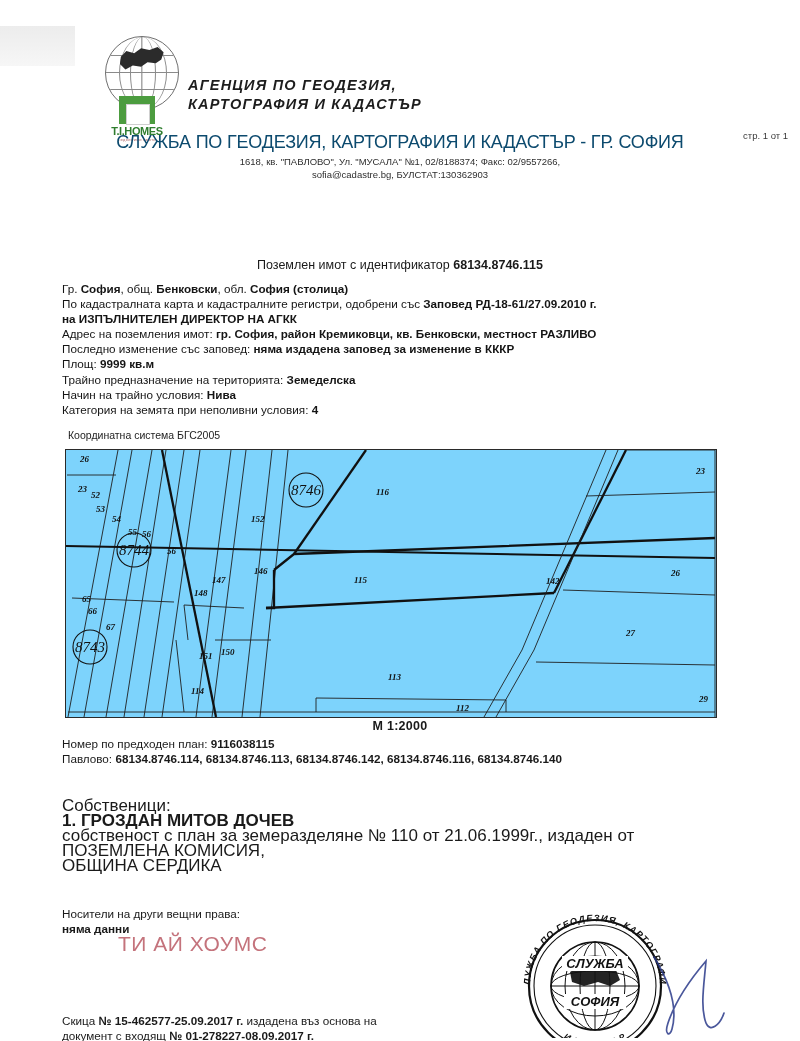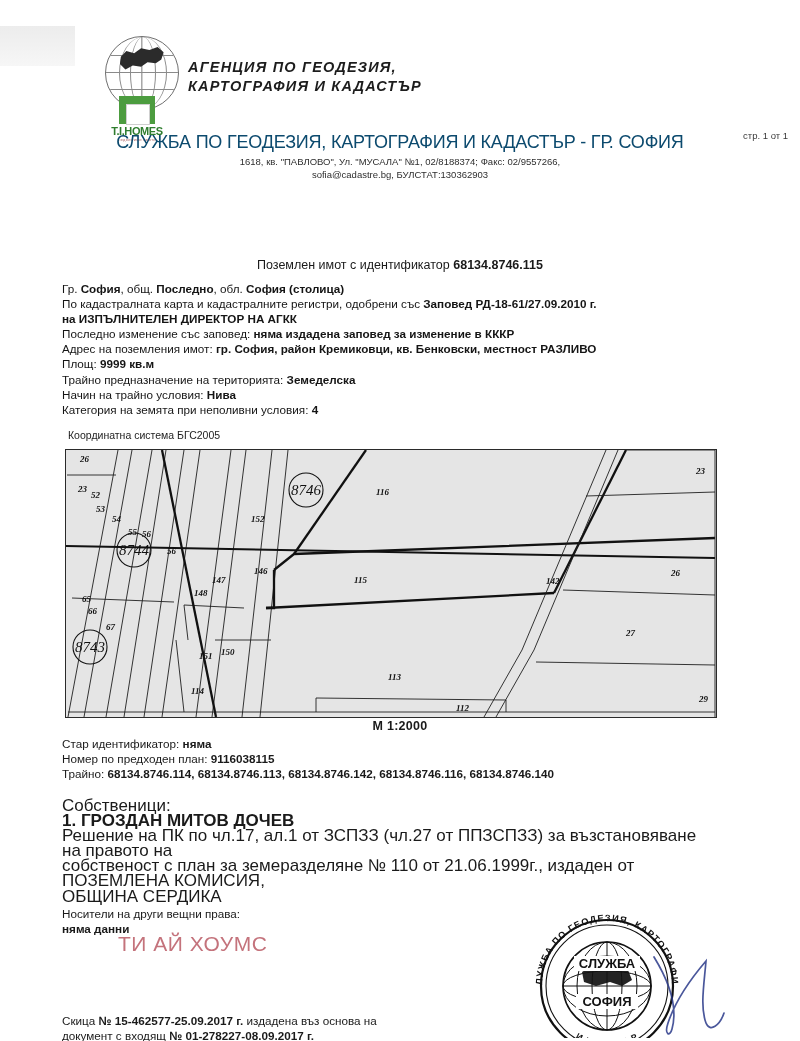--- a/index.html
+++ b/index.html
@@ -38,21 +38,21 @@
     position:absolute;left:44px;top:10px;width:46px;height:28px;background:#2b2b2b;
     clip-path:polygon(4% 38%,16% 18%,33% 26%,48% 8%,66% 14%,84% 4%,97% 22%,92% 48%,80% 62%,62% 58%,48% 74%,30% 70%,14% 84%,2% 64%);
   }
   .tihomes{position:absolute;left:34px;top:60px;width:56px;text-align:center;}
   .tih-box{width:36px;height:28px;margin:0 auto;background:#4c9c3f;position:relative;}
   .tih-box:after{content:"";position:absolute;left:7px;top:8px;width:22px;height:19px;background:#fff;border:1px solid #cfcfcf;}
   .tih-name{font-size:11px;font-weight:bold;color:#2f7d2f;letter-spacing:-0.4px;margin-top:1px;}
   .tih-sub{font-size:4px;color:#b06b6b;letter-spacing:0.3px;}
   .smudge{position:absolute;left:-5px;top:26px;width:80px;height:40px;background:linear-gradient(180deg,#e9e9e9,#f5f5f5);opacity:.85;}
 
-  .agency{position:absolute;left:188px;top:58px;font-weight:bold;font-style:italic;color:#1d1d1d;
+  .agency{position:absolute;left:188px;top:76px;font-weight:bold;font-style:italic;color:#1d1d1d;
           font-size:14.5px;letter-spacing:1.2px;line-height:19px;}
   .agency div{white-space:nowrap;}
 
   .contact{position:absolute;right:8px;top:76px;text-align:left;font-size:8.5px;color:#5d5d5d;line-height:11px;letter-spacing:.2px;}
   .contact .cl{white-space:nowrap;}
   .contact .up{text-transform:uppercase;}
 
   .pageno{position:absolute;right:12px;top:130px;font-size:9.5px;color:#3a3a3a;}
 
   .office{position:absolute;left:0;right:0;top:132px;text-align:center;font-size:18px;color:#0c4a6e;letter-spacing:-0.2px;white-space:nowrap;}
@@ -63,37 +63,37 @@
   .doc-ident{position:absolute;left:0;right:0;top:258px;text-align:center;font-size:12.5px;}
   .doc-ident b{font-weight:bold;}
 
   
   .details{position:absolute;left:62px;top:281px;width:730px;font-size:11.7px;line-height:15.1px;color:#151515;}
   .details .ln{white-space:nowrap;}
   .details b{font-weight:bold;}
 
   
   .coordsys{position:absolute;left:68px;top:429px;font-size:10.5px;color:#1d1d1d;}
-  .mapbox{position:absolute;left:65px;top:449px;width:650px;height:267px;border:1.1px solid #2a2a2a;background:#e5e5e5;overflow:hidden;}
+  .mapbox{position:absolute;left:65px;top:449px;width:650px;height:267px;border:1.1px solid #2a2a2a;background:#7dd3fc;overflow:hidden;}
   .mapbox svg{display:block;}
   .scale{position:absolute;left:0;right:0;top:719px;text-align:center;font-size:12.5px;font-weight:bold;letter-spacing:.3px;}
 
   
   .lower{position:absolute;left:62px;top:736px;width:730px;font-size:11.7px;line-height:15.1px;}
   .lower b{font-weight:bold;}
   .owners{position:absolute;left:62px;top:798px;width:640px;font-size:17px;line-height:15.1px;}
   .owners b{font-weight:bold;}
   .others{position:absolute;left:62px;top:906px;width:500px;font-size:11.7px;line-height:15.1px;}
   .others b{font-weight:bold;}
   .watermark{position:absolute;left:118px;top:932px;font-size:21px;font-weight:normal;color:#c4737c;letter-spacing:.5px;}
   .footer{position:absolute;left:62px;top:1013px;width:520px;font-size:11.7px;line-height:15.1px;}
   .footer b{font-weight:bold;}
 
   
-  .stamp{position:absolute;left:524px;top:906px;width:166px;height:132px;}
+  .stamp{position:absolute;left:512px;top:906px;width:166px;height:132px;font-style:italic;}
   .stamp svg{display:block;}
   .sig{position:absolute;left:648px;top:955px;width:90px;height:85px;}
 </style>
 </head>
 <body>
 
 <div class="page">
 
   <div class="hdr">
 
@@ -130,33 +130,33 @@
     <div>sofia@cadastre.bg, БУЛСТАТ:130362903</div>
   </div>
 
   <div class="doc-ident">
     <span>Поземлен имот с  идентификатор</span>
     <b>68134.8746.115</b>
   </div>
 
   <div class="details">
     <div class="ln">
-      <span>Гр. </span><b>София</b><span>, общ. </span><b>Последно</b><span>, обл. </span><b>София (столица)</b>
+      <span>Гр. </span><b>София</b><span>, общ. </span><b>Бенковски</b><span>, обл. </span><b>София (столица)</b>
     </div>
     <div class="ln">
       <span>По кадастралната карта и кадастралните регистри, одобрени със </span><b>Заповед РД-18-61/27.09.2010 г.</b>
     </div>
     <div class="ln">
       <b>на ИЗПЪЛНИТЕЛЕН ДИРЕКТОР НА АГКК</b>
     </div>
     <div class="ln">
+      <span>Адрес на поземления имот: </span><b>гр. София, район Кремиковци, кв. Бенковски, местност РАЗЛИВО</b>
+    </div>
+    <div class="ln">
       <span>Последно изменение със заповед: </span><b>няма издадена заповед за изменение в КККР</b>
-    </div>
-    <div class="ln">
-      <span>Адрес на поземления имот: </span><b>гр. София, район Кремиковци, кв. Бенковски, местност РАЗЛИВО</b>
     </div>
     <div class="ln">
       <span>Площ: </span><b>9999 кв.м</b>
     </div>
     <div class="ln">
       <span>Трайно предназначение на територията: </span><b>Земеделска</b>
     </div>
     <div class="ln">
       <span>Начин на трайно условия: </span><b>Нива</b>
     </div>
@@ -266,34 +266,30 @@
             <text x="24" y="202" text-anchor="middle" font-family="Liberation Serif, serif" font-size="15" font-style="italic" fill="#111">8743</text>
           </g>
         </g>
     </svg>
   </div>
 
   <div class="scale">M 1:2000</div>
 
   <div class="lower">
     <div>
-      <span>Стар идентификатор: </span><b>няма</b>
+      <span>Номер по предходен план: </span><b>9116038115</b>
     </div>
     <div>
-      <span>Номер по предходен план: </span><b>9116038115</b>
-    </div>
-    <div>
-      <span>Трайно: </span><b>68134.8746.114, 68134.8746.113, 68134.8746.142, 68134.8746.116, 68134.8746.140</b>
+      <span>Павлово: </span><b>68134.8746.114, 68134.8746.113, 68134.8746.142, 68134.8746.116, 68134.8746.140</b>
     </div>
   </div>
 
   <div class="owners">
     <div>Собственици:</div>
     <div><b>1. ГРОЗДАН МИТОВ ДОЧЕВ</b></div>
-    <div>Решение на ПК по чл.17, ал.1 от ЗСПЗЗ (чл.27 от ППЗСПЗЗ) за възстановяване на правото на</div>
     <div>собственост с план за земеразделяне № 110 от 21.06.1999г., издаден от ПОЗЕМЛЕНА КОМИСИЯ,</div>
     <div>ОБЩИНА СЕРДИКА</div>
   </div>
 
   <div class="others">
     <div>Носители на други вещни права:</div>
     <div><b>няма данни</b></div>
   </div>
 
   <div class="watermark">ТИ АЙ ХОУМС</div>

